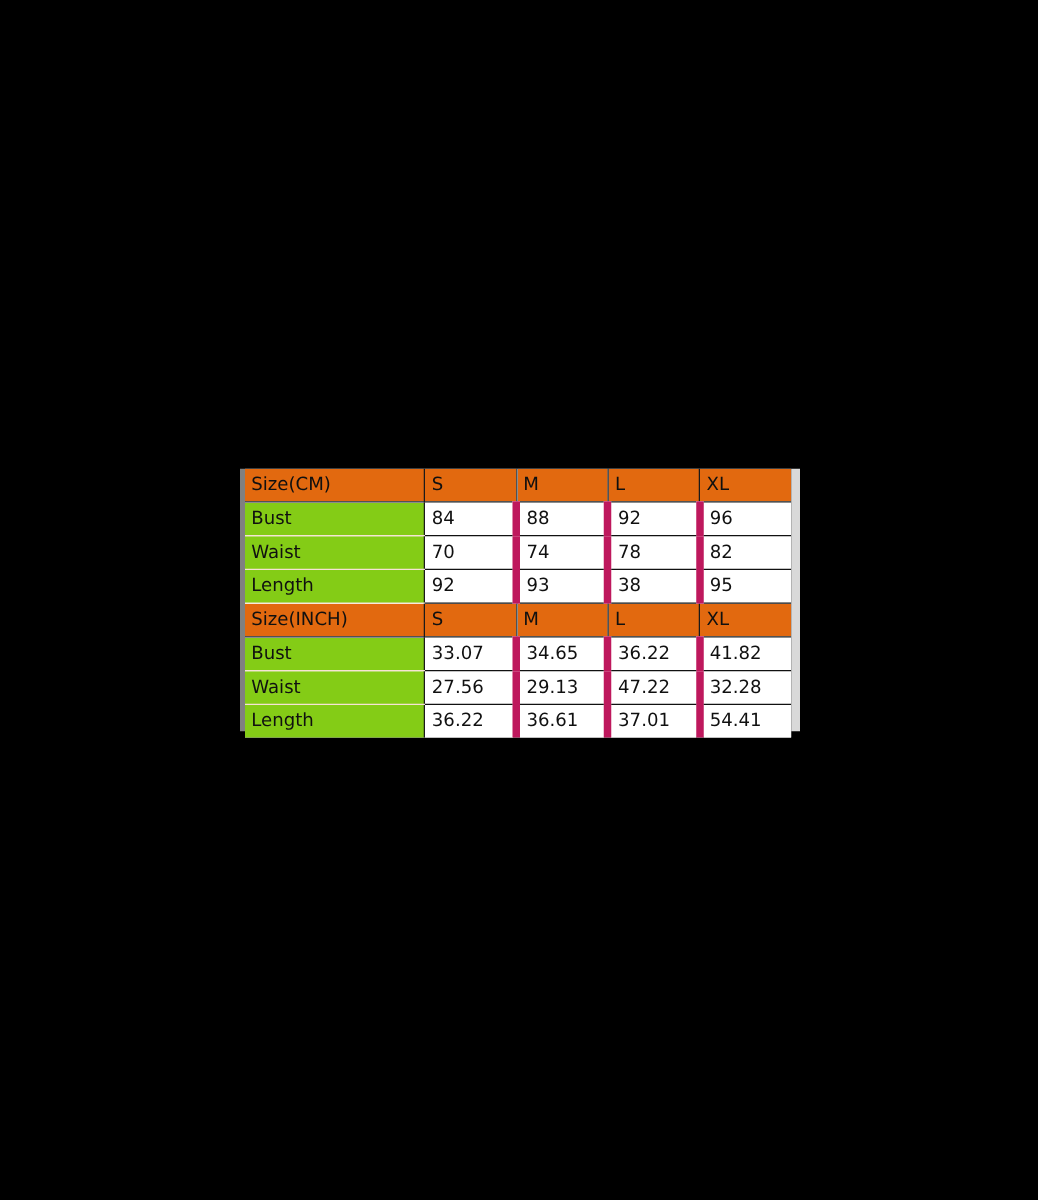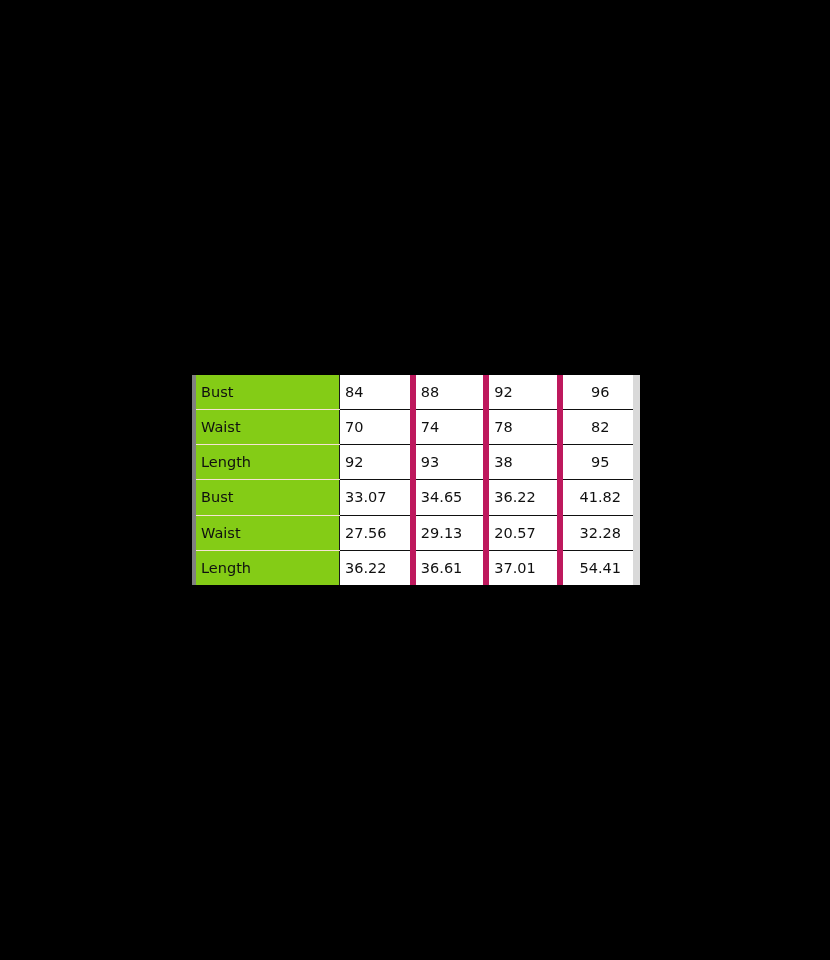--- a/index.html
+++ b/index.html
@@ -79,21 +79,21 @@
     border-bottom: 1px solid #1a1a1a;
   }
   tr.header-row td:last-child { border-right: none; }
 
   
   td.value {
     background: #ffffff;
     border-bottom: 1px solid #111111;
     border-right: 6px solid #be185d;
   }
-  td.value:last-child { border-right: none; text-align: center; }
+  td.value:last-child { border-right: none; }
 
   tr.last-row td { border-bottom: none; }
 </style>
 </head>
 <body>
 
 <div id="page">
 
   <div id="size-chart-wrap">
 
@@ -101,20 +101,27 @@
 
     <table class="size-chart">
       <colgroup>
         <col class="label-col">
         <col class="val-col">
         <col class="val-col">
         <col class="val-col">
         <col class="val-col">
       </colgroup>
       <tbody id="size-chart-body">
+          <tr class="header-row">
+            <td class="label">Size(CM)</td>
+            <td class="header-value">S</td>
+            <td class="header-value">M</td>
+            <td class="header-value">L</td>
+            <td class="header-value">XL</td>
+          </tr>
           <tr>
             <td class="label">Bust</td>
             <td class="value">84</td>
             <td class="value">88</td>
             <td class="value">92</td>
             <td class="value">96</td>
           </tr>
           <tr>
             <td class="label">Waist</td>
             <td class="value">70</td>
@@ -122,32 +129,39 @@
             <td class="value">78</td>
             <td class="value">82</td>
           </tr>
           <tr>
             <td class="label">Length</td>
             <td class="value">92</td>
             <td class="value">93</td>
             <td class="value">38</td>
             <td class="value">95</td>
           </tr>
+          <tr class="header-row">
+            <td class="label">Size(INCH)</td>
+            <td class="header-value">S</td>
+            <td class="header-value">M</td>
+            <td class="header-value">L</td>
+            <td class="header-value">XL</td>
+          </tr>
           <tr>
             <td class="label">Bust</td>
             <td class="value">33.07</td>
             <td class="value">34.65</td>
             <td class="value">36.22</td>
             <td class="value">41.82</td>
           </tr>
           <tr>
             <td class="label">Waist</td>
             <td class="value">27.56</td>
             <td class="value">29.13</td>
-            <td class="value">20.57</td>
+            <td class="value">47.22</td>
             <td class="value">32.28</td>
           </tr>
           <tr class=" last-row">
             <td class="label">Length</td>
             <td class="value">36.22</td>
             <td class="value">36.61</td>
             <td class="value">37.01</td>
             <td class="value">54.41</td>
           </tr>
         </tbody>

